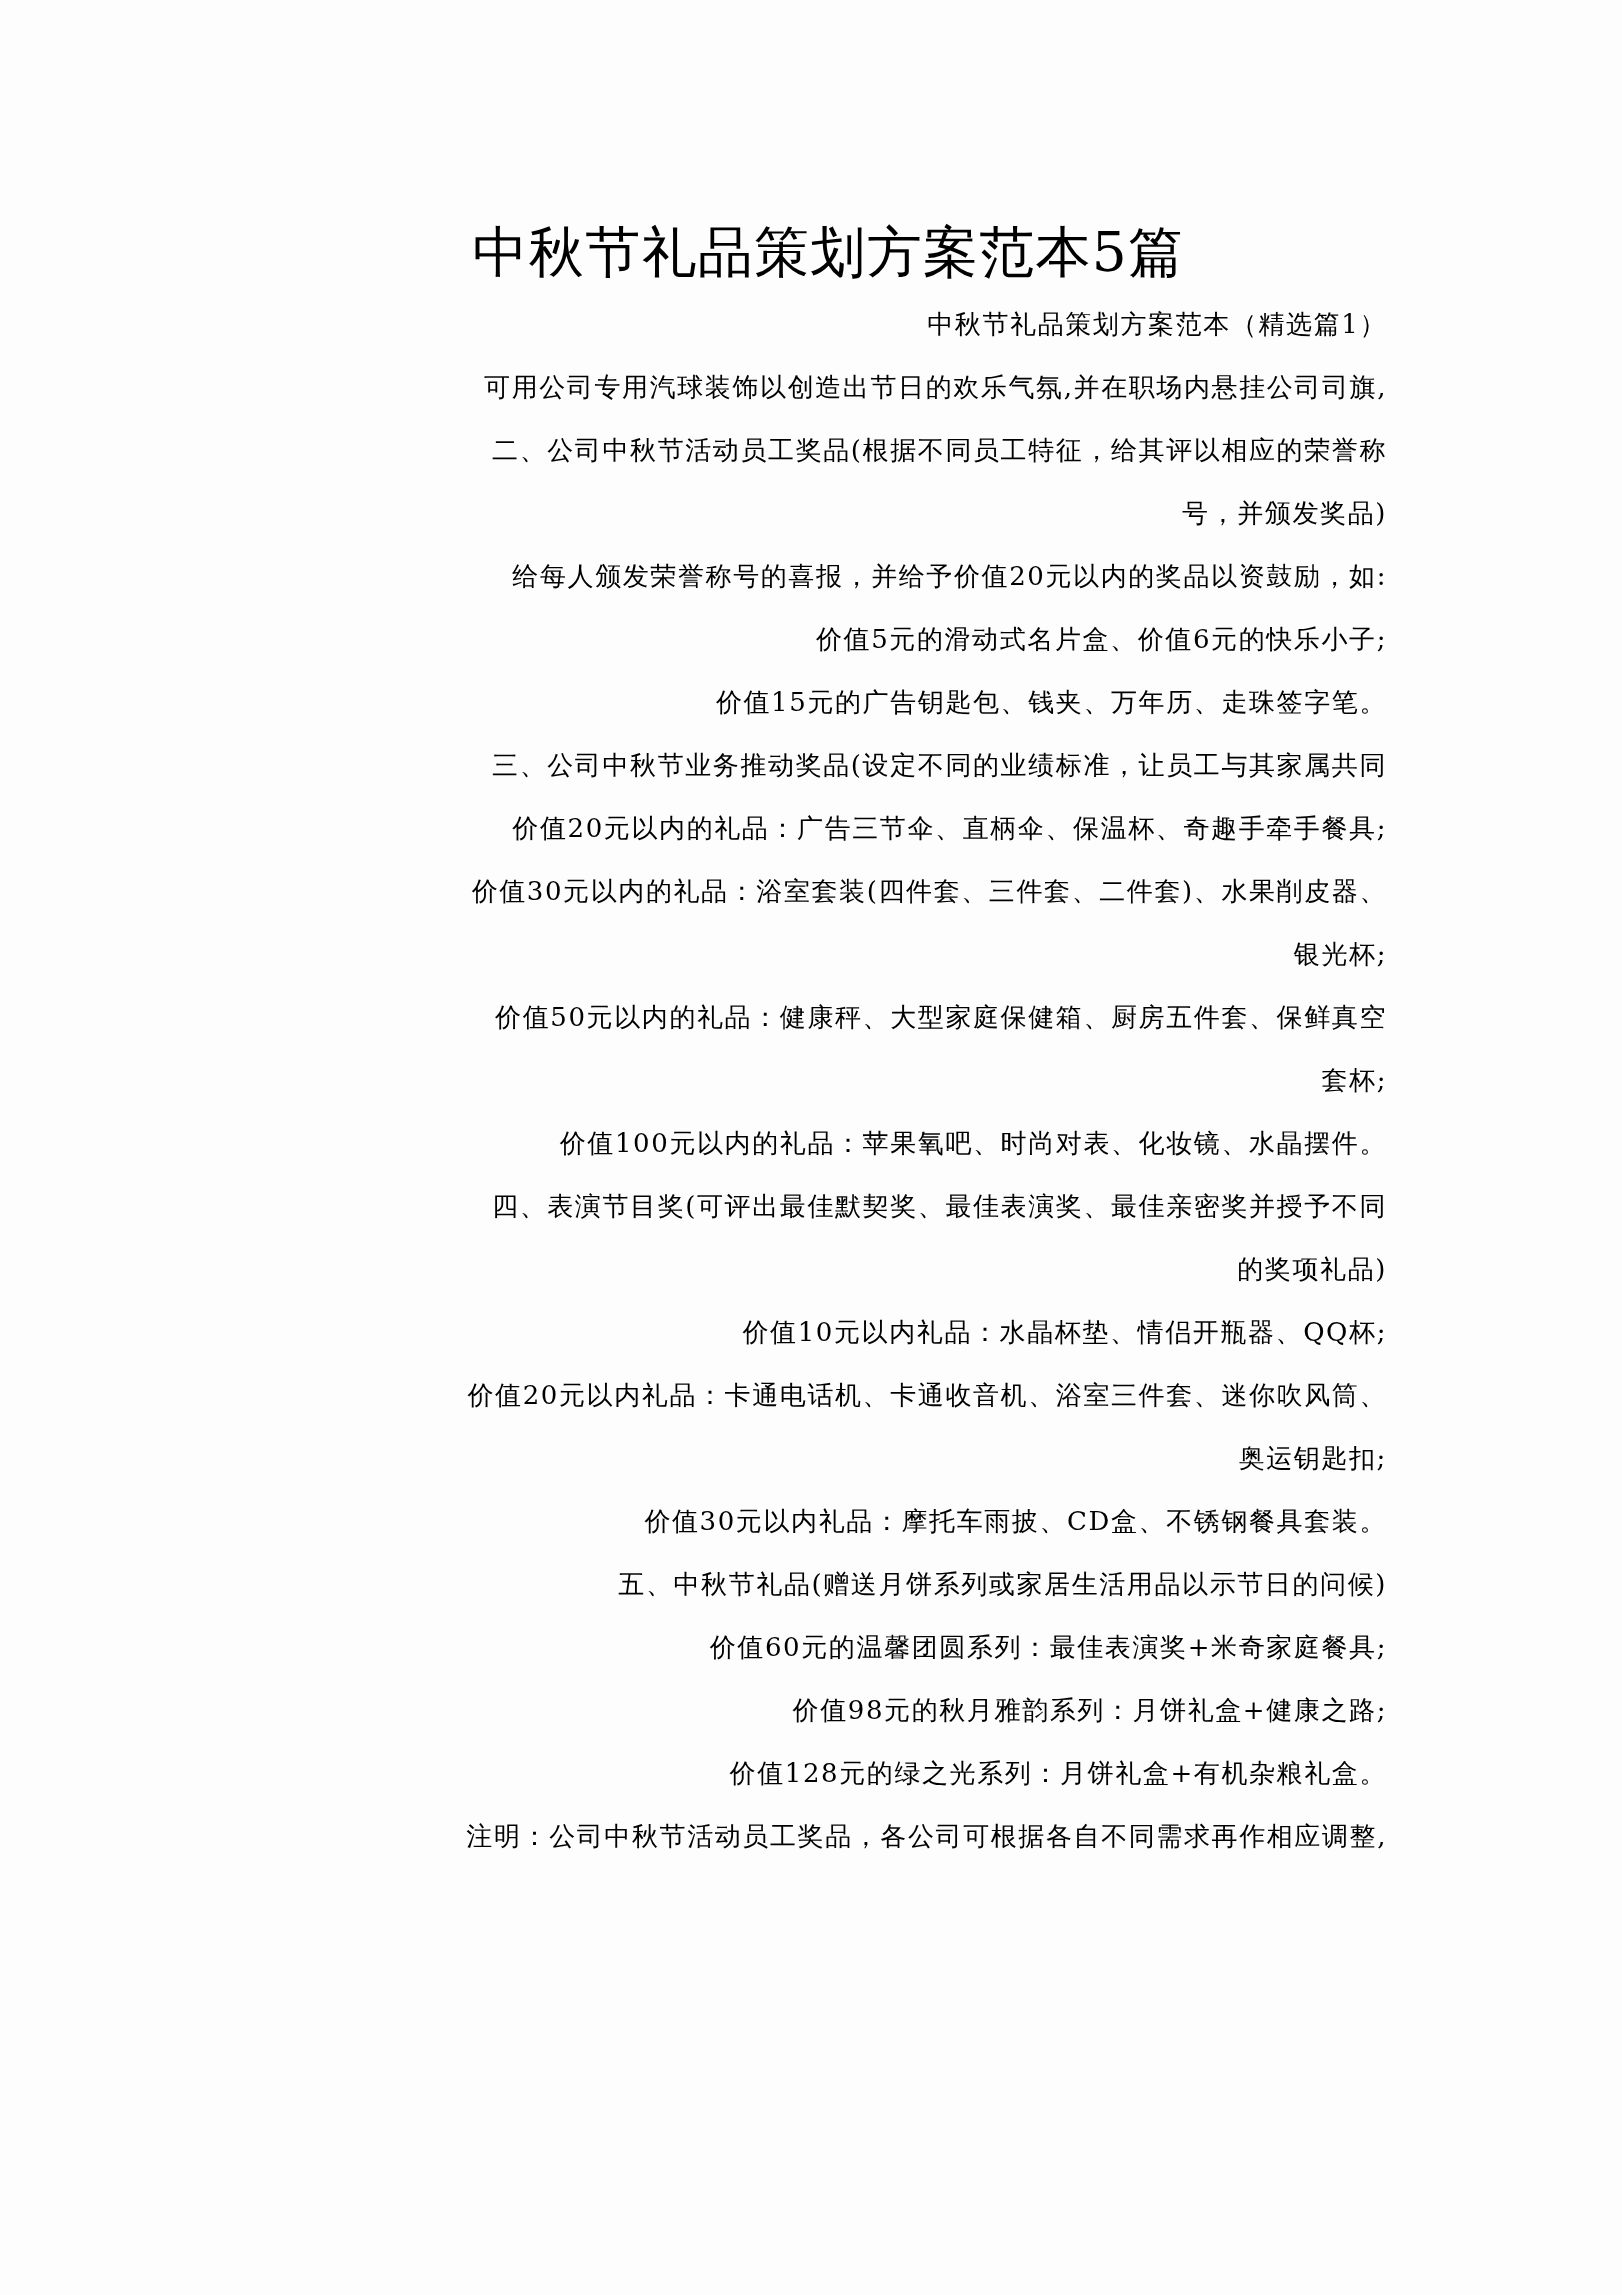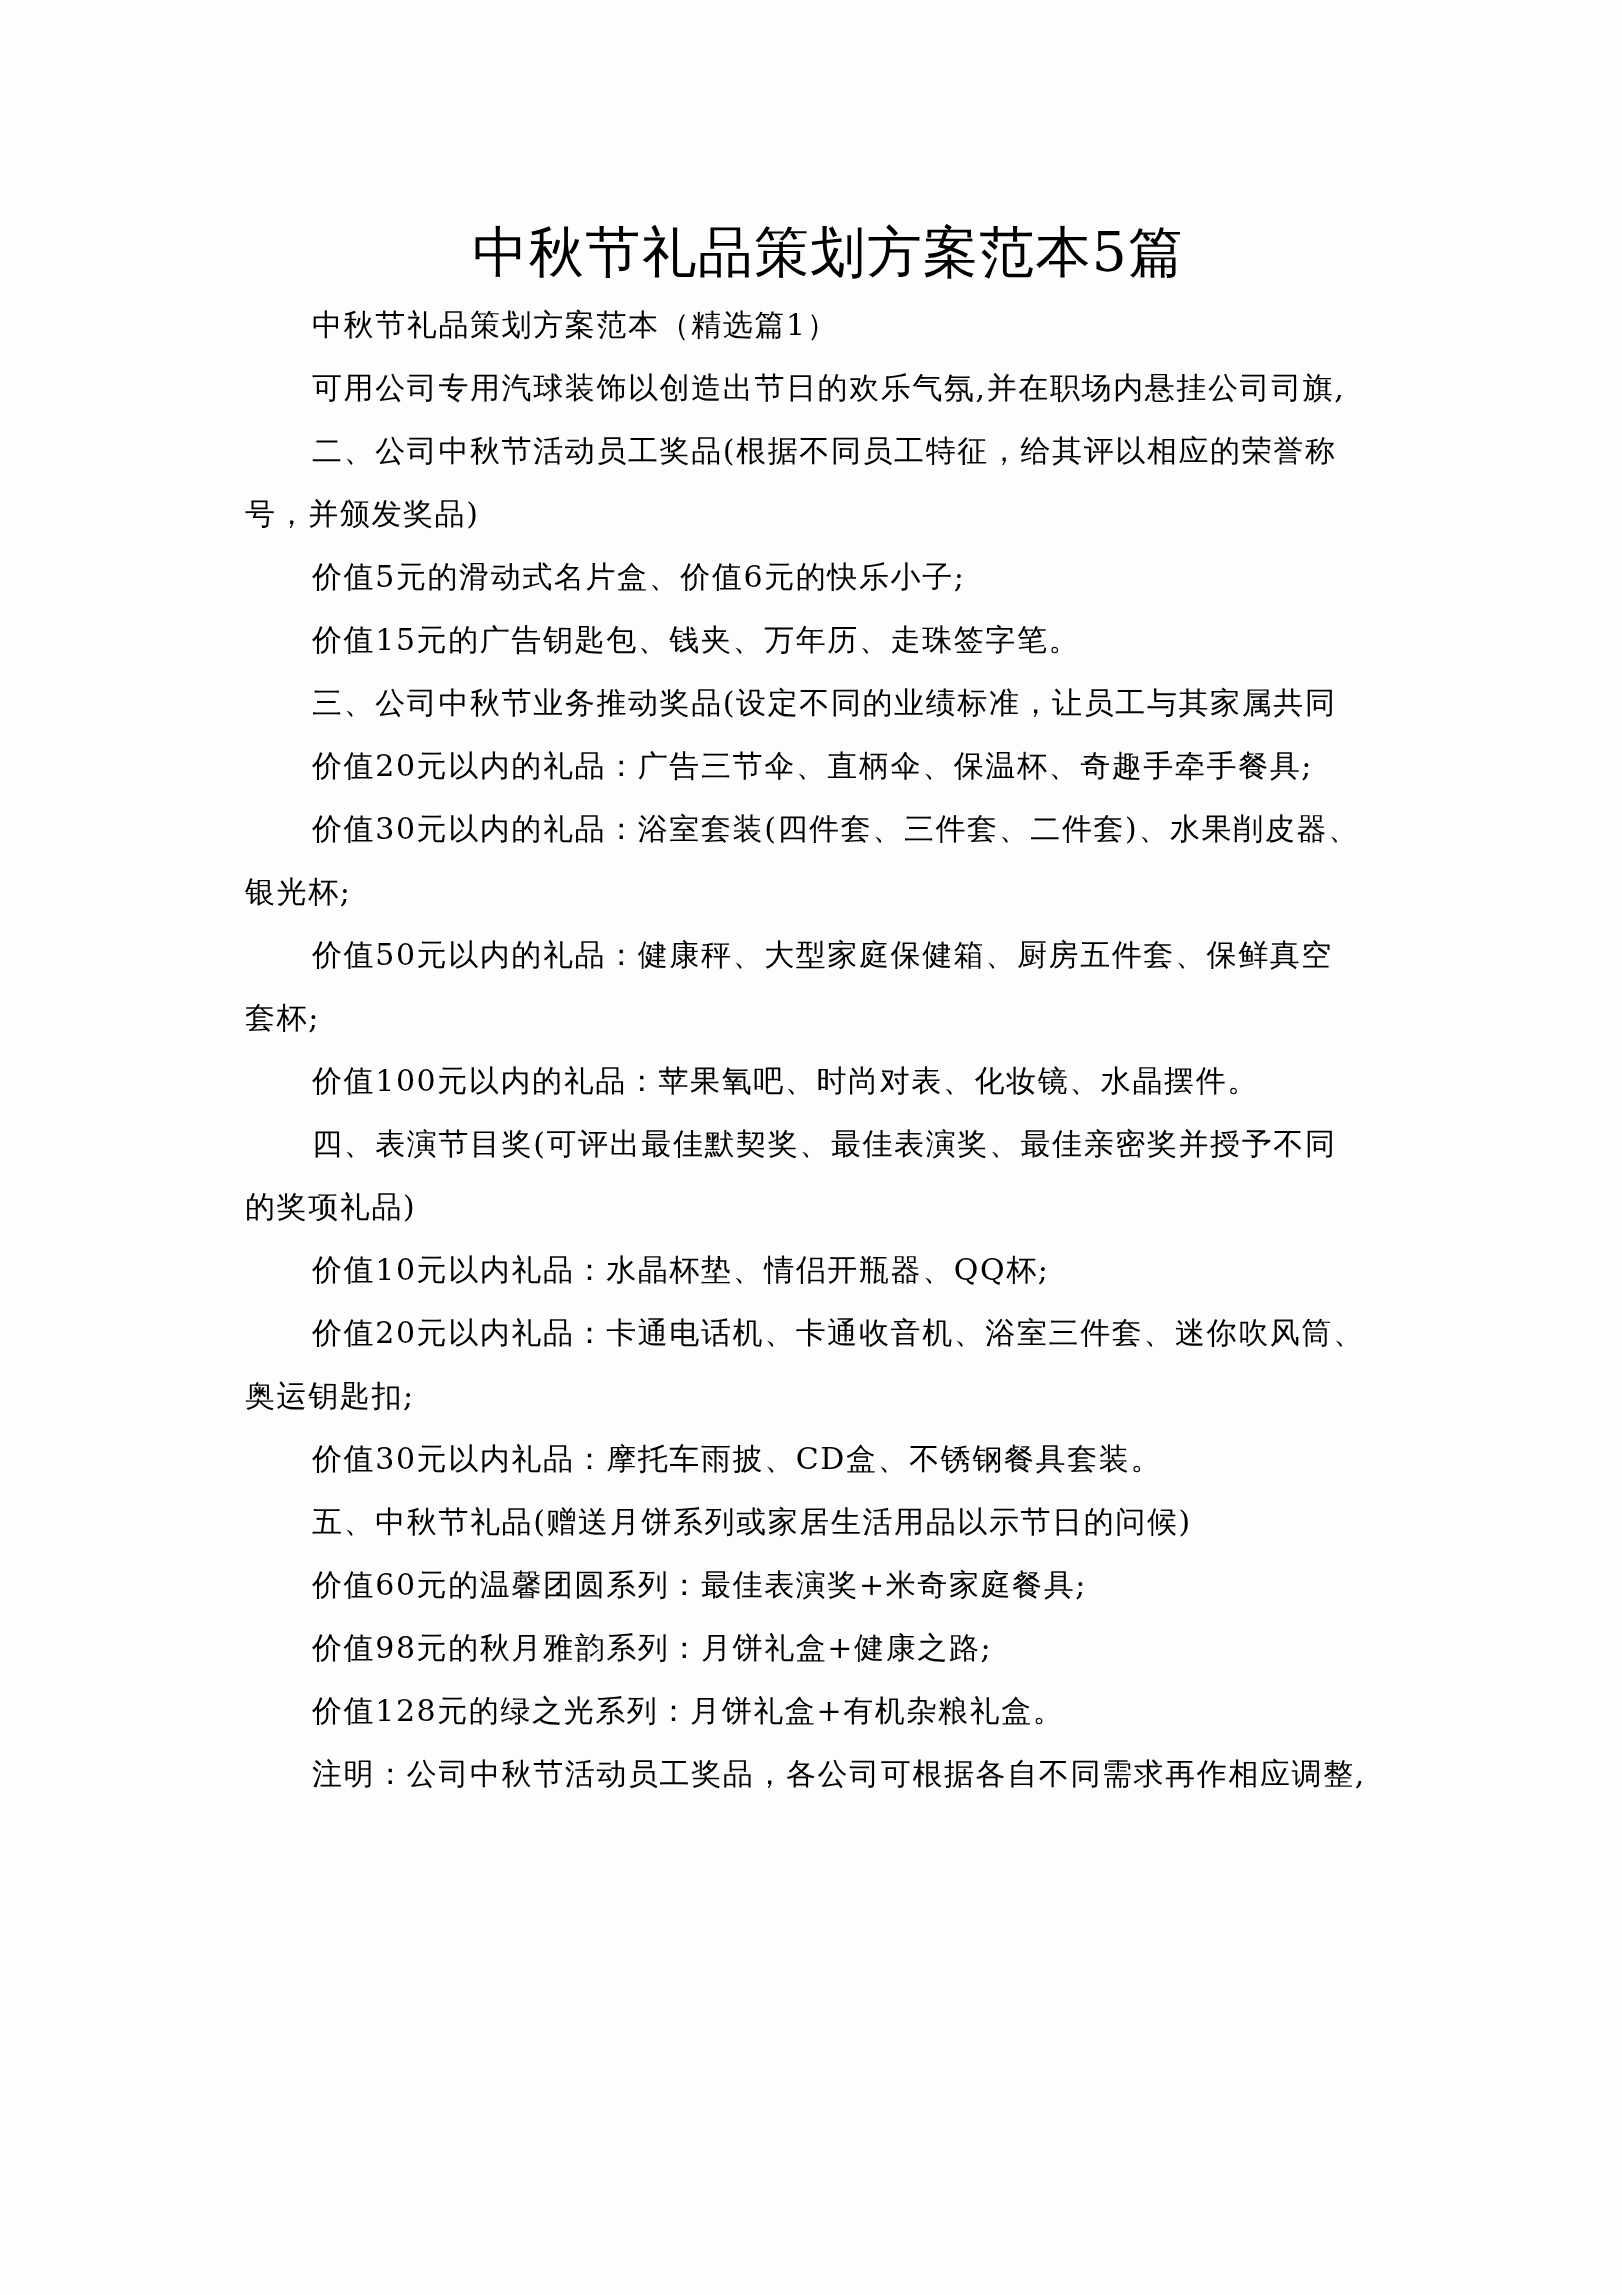--- a/index.html
+++ b/index.html
@@ -37,40 +37,42 @@
     }
     .body-text {
       position: absolute;
       left: 245px;
       top: 293px;
       width: 1142px;
     }
     .line {
       display: block;
       white-space: nowrap;
-      font-size: 30px;
+      font-size: 26px;
       height: 63px;
       line-height: 63px;
       letter-spacing: 1.6px;
+      text-align: right;
     }
     .line.indent {
       padding-left: 67px;
     }
   </style>
 </head>
 <body>
 
 <div class="page">
   <h1 class="title">中秋节礼品策划方案范本5篇</h1>
 
   <div class="body-text">
     <span class="line indent">中秋节礼品策划方案范本（精选篇1）</span>
     <span class="line indent">可用公司专用汽球装饰以创造出节日的欢乐气氛,并在职场内悬挂公司司旗,</span>
     <span class="line indent">二、公司中秋节活动员工奖品(根据不同员工特征，给其评以相应的荣誉称</span>
     <span class="line">号，并颁发奖品)</span>
+    <span class="line indent">给每人颁发荣誉称号的喜报，并给予价值20元以内的奖品以资鼓励，如:</span>
     <span class="line indent">价值5元的滑动式名片盒、价值6元的快乐小子;</span>
     <span class="line indent">价值15元的广告钥匙包、钱夹、万年历、走珠签字笔。</span>
     <span class="line indent">三、公司中秋节业务推动奖品(设定不同的业绩标准，让员工与其家属共同</span>
     <span class="line indent">价值20元以内的礼品：广告三节伞、直柄伞、保温杯、奇趣手牵手餐具;</span>
     <span class="line indent">价值30元以内的礼品：浴室套装(四件套、三件套、二件套)、水果削皮器、</span>
     <span class="line">银光杯;</span>
     <span class="line indent">价值50元以内的礼品：健康秤、大型家庭保健箱、厨房五件套、保鲜真空</span>
     <span class="line">套杯;</span>
     <span class="line indent">价值100元以内的礼品：苹果氧吧、时尚对表、化妆镜、水晶摆件。</span>
     <span class="line indent">四、表演节目奖(可评出最佳默契奖、最佳表演奖、最佳亲密奖并授予不同</span>

